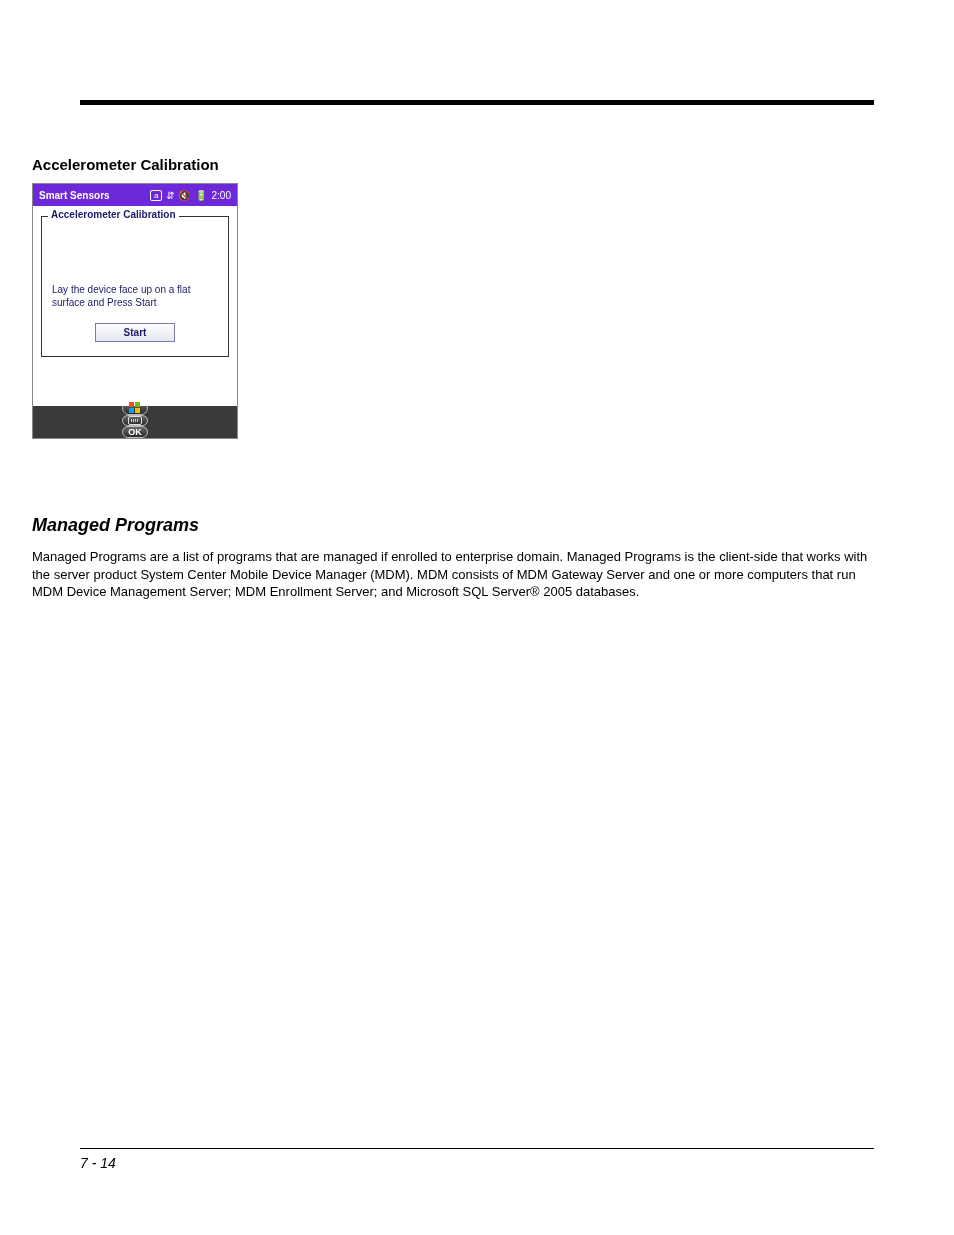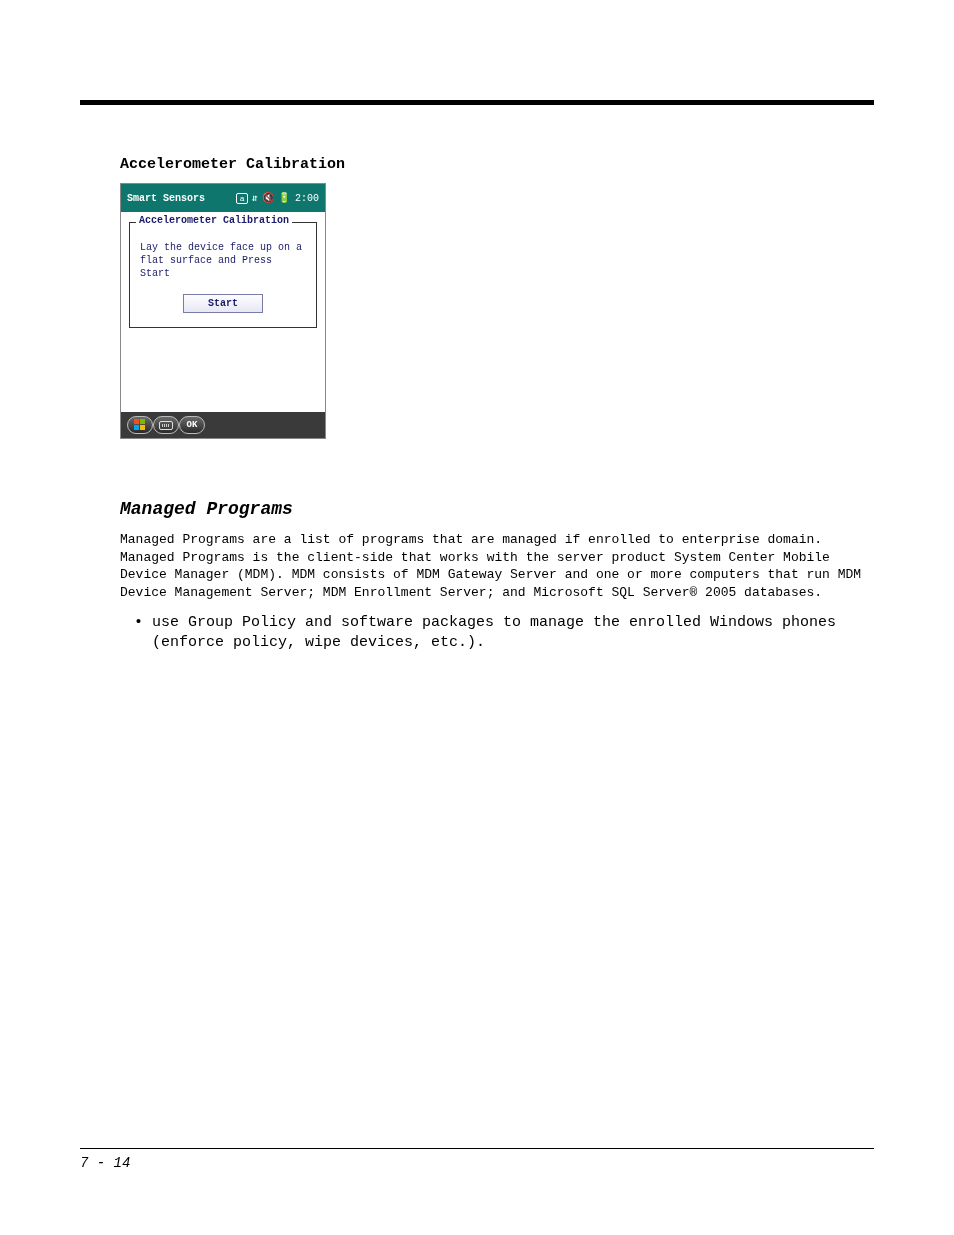--- a/index.html
+++ b/index.html
@@ -1,41 +1,41 @@
 <!DOCTYPE html>
 <html><head>
 <meta charset="utf-8">
 <style>
   * { box-sizing: border-box; margin: 0; padding: 0; }
   html, body { width: 954px; height: 1235px; background: #fff; font-family: Arial, Helvetica, sans-serif; color: #000; }
-  .page { width: 954px; height: 1235px; position: relative; padding: 100px 80px 60px 120px; font-family: Liberation Mono, monospace; }
+  .page { width: 954px; height: 1235px; position: relative; padding: 100px 80px 60px 32px; }
   .hr { position: absolute; left: 80px; right: 80px; top: 100px; height: 5px; background: #000; }
   .content { padding-top: 56px; }
   .sec-title { font-weight: bold; font-size: 15px; margin-bottom: 10px; }
   .two-col { display: flex; gap: 28px; align-items: flex-start; }
   .device { width: 206px; border: 1px solid #888; }
-  .dev-top { background: #0f766e; color: #fff; display: flex; align-items: center; justify-content: space-between; height: 28px; padding: 0 6px; font-size: 10px; font-weight: bold; }
+  .dev-top { background: #6d28d9; color: #fff; display: flex; align-items: center; justify-content: space-between; height: 22px; padding: 0 6px; font-size: 10px; font-weight: bold; }
   .dev-top .icons { display: flex; align-items: center; gap: 4px; font-weight: normal; }
   .dev-body { background: #fff; padding: 10px 8px 8px 8px; min-height: 200px; position: relative; }
   .fieldset { border: 1px solid #333; padding: 18px 10px 14px 10px; position: relative; font-size: 11px; color: #1a1a6b; }
   .fieldset .legend { position: absolute; top: -8px; left: 6px; background: #fff; padding: 0 3px; font-size: 10px; font-weight: bold; color: #1a1a6b; }
-  .fieldset .instr { font-size: 10px; color: #1a1a6b; line-height: 1.3; margin-bottom: 14px; }
+  .fieldset .instr { font-size: 10px; color: #1a1a6b; line-height: 1.3; margin-bottom: 14px; margin-top: 48px; }
   .start-btn { display: block; width: 80px; margin: 0 auto; text-align: center; font-size: 10px; font-weight: bold; color: #1a1a6b; background: linear-gradient(#fdfdff,#e7e7f3); border: 1px solid #7a7aa8; padding: 3px 0; }
-  .dev-bottom { background: #3a3a3a; height: 26px; display: flex; align-items: center; justify-content: flex-start; padding: 0 6px; }
+  .dev-bottom { background: #3a3a3a; height: 32px; display: flex; align-items: center; justify-content: flex-end; padding: 0 6px; flex-direction: column; }
   .pill { display: inline-flex; align-items: center; justify-content: center; height: 18px; min-width: 26px; border: 1px solid #bbb; border-radius: 10px; background: linear-gradient(#6a6a6a,#2a2a2a); color: #fff; font-size: 9px; font-weight: bold; padding: 0 5px; }
   .win-flag { display: inline-block; width: 12px; height: 12px; position: relative; }
   .win-flag span { position: absolute; width: 5px; height: 5px; }
   .wf1 { background:#f25022; left:0; top:0; }
   .wf2 { background:#7fba00; left:6px; top:0; }
   .wf3 { background:#00a4ef; left:0; top:6px; }
   .wf4 { background:#ffb900; left:6px; top:6px; }
   .kbd-ico { display:inline-block; width:14px; height:9px; border:1px solid #ddd; border-radius:2px; position:relative; }
   .kbd-ico::after { content:""; position:absolute; left:2px; right:2px; top:2px; bottom:2px; background:repeating-linear-gradient(90deg,#ccc 0 1px, transparent 1px 2px); }
   .right-text { flex: 1; font-size: 15px; line-height: 1.35; }
-  .h2 { font-weight: bold; font-style: italic; font-size: 18px; margin-top: 60px; margin-bottom: 12px; }
+  .h2 { font-weight: bold; font-style: italic; font-size: 18px; margin-top: 76px; margin-bottom: 12px; }
   .para { font-size: 13px; line-height: 1.35; margin-bottom: 12px; }
   ul.bul { list-style: none; padding-left: 18px; }
   ul.bul li { position: relative; font-size: 15px; line-height: 1.3; margin-bottom: 6px; padding-left: 14px; }
   ul.bul li::before { content: "•"; position: absolute; left: -4px; top: 0; font-size: 15px; }
   .footer { position: absolute; left: 80px; bottom: 64px; font-style: italic; font-size: 14px; border-top: 1px solid #000; padding-top: 6px; width: 794px; }
   .ico-box { display:inline-flex; align-items:center; justify-content:center; border:1px solid #fff; border-radius:2px; width:12px; height:11px; font-size:8px; }
   .ico-plain { font-size:10px; }
 </style>
 </head>
 <body>
@@ -80,20 +80,19 @@
           </span>
           <span class="pill">OK</span>
         </div>
       </div>
 
     </div>
 
     <div class="h2">Managed Programs</div>
     <div class="para">Managed Programs are a list of programs that are managed if enrolled to enterprise domain. Managed Programs is the client-side that works with the server product System Center Mobile Device Manager (MDM). MDM consists of MDM Gateway Server and one or more computers that run MDM Device Management Server; MDM Enrollment Server; and Microsoft SQL Server® 2005 databases.</div>
     <ul class="bul">
-      <li>use Group Policy and software packages to manage the enrolled Windows phones (enforce policy, wipe devices, etc.).</li>
     </ul>
   </div>
 
   <div class="footer">
     <span>7 - 14</span>
   </div>
 </div>
 
 </body></html>

